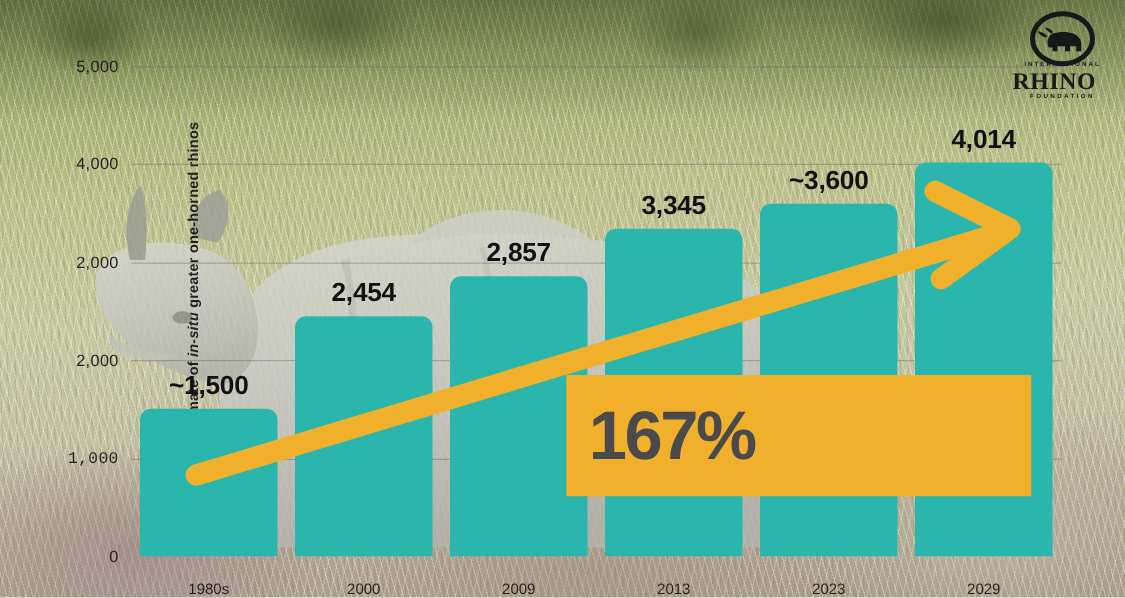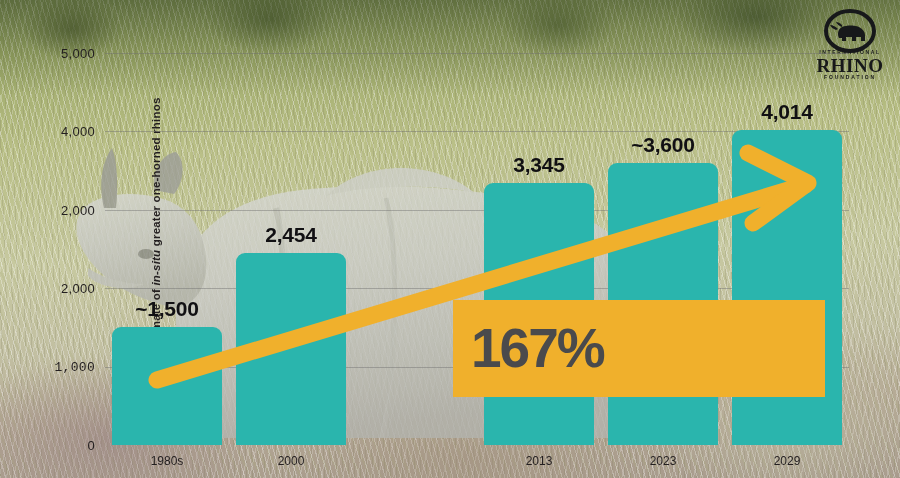--- a/index.html
+++ b/index.html
@@ -73,42 +73,42 @@
     background: #2ab5ad;
     border-radius: 9px 9px 0 0;
   }
   .bar-value {
     position: absolute; left: 50%; transform: translateX(-50%);
     font-size: 21px; font-weight: 800; color: #111013;
     white-space: nowrap; letter-spacing: -.2px;
   }
   .x-label {
     position: absolute; left: 50%; transform: translateX(-50%);
-    top: 100%; margin-top: 9px;
+    top: 100%; margin-top: 19px;
     font-size: 12px; color: #231f20; white-space: nowrap;
   }
 
   
   .title {
     position: absolute; left: 72px; top: 14px;
     font-size: 34px; font-weight: 800; color: #0d0d0f;
     letter-spacing: -.6px; white-space: nowrap;
   }
 
   
   .logo { position: absolute; right: 10px; top: 8px; width: 80px; height: 76px; }
   .logo-circle { position: absolute; left: 10px; top: 0; width: 60px; height: 46px; }
   .logo-word-top {
     position: absolute; left: 0; top: 41px; width: 100%;
     text-align: center; font-size: 5px; font-weight: 700;
     letter-spacing: 1.6px; color: #17181a;
   }
   .logo-word-main {
     position: absolute; left: 0; top: 47px; width: 100%;
-    text-align: center; font-size: 19px; font-weight: 700;
+    font-size: 19px; font-weight: 700;
     letter-spacing: .5px; color: #17181a;
     font-family: "Liberation Serif", serif;
   }
   .logo-word-bot {
     position: absolute; left: 0; top: 66px; width: 100%;
     text-align: center; font-size: 5px; font-weight: 700;
     letter-spacing: 1.9px; color: #17181a;
   }
 
   
@@ -208,20 +208,25 @@
         <div class="bar-wrap" style="left: 7px; width: 110px; height: 392px;">
           <div class="bar" style="height: 117.6px; background: rgb(42, 181, 173);"></div>
           <div class="bar-value" style="bottom: 123.6px;">~1,500</div>
           <div class="x-label">1980s</div>
         </div>
         <div class="bar-wrap" style="left: 131px; width: 110px; height: 384px;">
           <div class="bar" style="height: 192.394px; background: rgb(42, 181, 173);"></div>
           <div class="bar-value" style="bottom: 198.394px;">2,454</div>
           <div class="x-label">2000</div>
         </div>
+        <div class="bar-wrap" style="left: 255px; width: 110px; height: 392px;">
+          <div class="bar" style="height: 223.989px; background: rgb(42, 181, 173);"></div>
+          <div class="bar-value" style="bottom: 229.989px;">2,857</div>
+          <div class="x-label">2009</div>
+        </div>
         <div class="bar-wrap" style="left: 379px; width: 110px; height: 402px;">
           <div class="bar" style="height: 262.248px; background: rgb(42, 181, 173);"></div>
           <div class="bar-value" style="bottom: 268.248px;">3,345</div>
           <div class="x-label">2013</div>
         </div>
         <div class="bar-wrap" style="left: 503px; width: 110px; height: 388px;">
           <div class="bar" style="height: 282.24px; background: rgb(42, 181, 173);"></div>
           <div class="bar-value" style="bottom: 288.24px;">~3,600</div>
           <div class="x-label">2023</div>
         </div>

